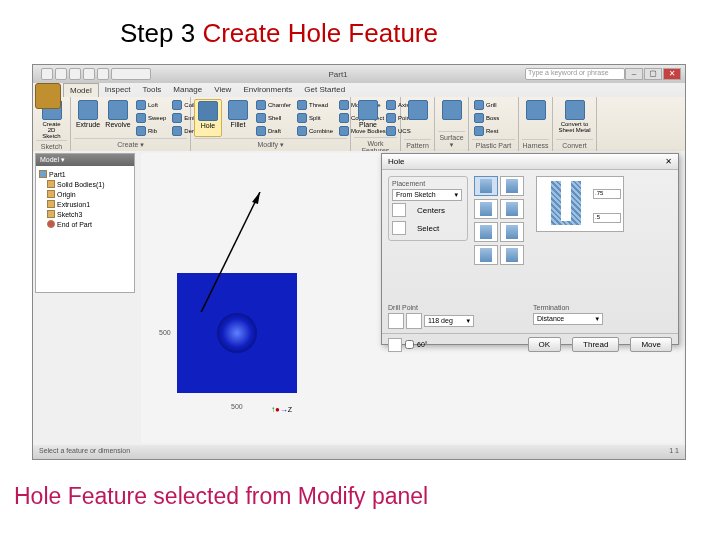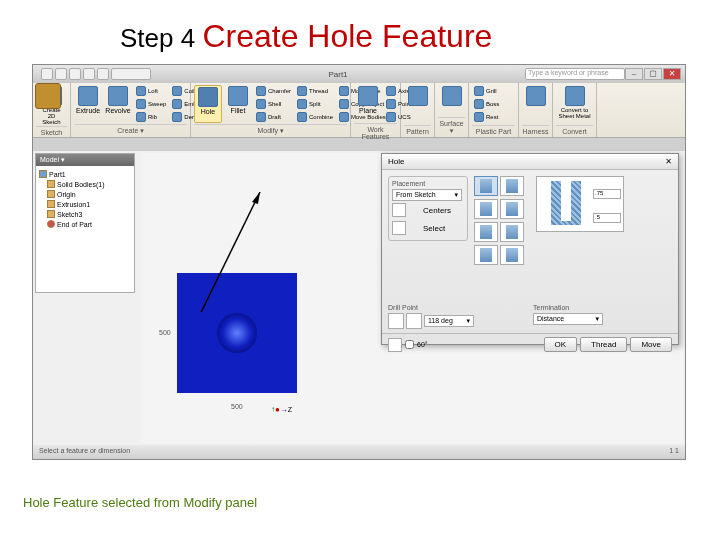--- a/index.html
+++ b/index.html
@@ -1,20 +1,20 @@
 <!DOCTYPE html>
 <html><head>
 <meta charset="utf-8">
 <style>
   * { box-sizing: border-box; margin: 0; padding: 0; }
   body { width: 720px; height: 540px; font-family: Arial, sans-serif; background: #fff; overflow: hidden; position: relative; }
   
   .title-area { padding: 18px 0 8px 120px; }
   .title-step { font-size: 26px; color: #000; display: inline; }
-  .title-red { font-size: 32px; color: #c00000; display: inline; }
+  .title-red { font-size: 26px; color: #c00000; display: inline; }
   
   .app-window { position: absolute; left: 32px; top: 64px; width: 654px; height: 396px; border: 1px solid #888; background: #d0d0d0; }
   
   .titlebar { height: 18px; background: linear-gradient(#e8e8e8, #c8c8c8); display: flex; align-items: center; padding: 0 4px; font-size: 8px; color: #444; }
   .titlebar .qat { display: flex; gap: 2px; margin-left: 4px; }
   .qat-btn { width: 12px; height: 12px; background: #f0f0f0; border: 1px solid #aaa; border-radius: 2px; }
   .titlebar .center { flex: 1; text-align: center; font-size: 8px; }
   .titlebar .search { width: 100px; height: 12px; background: #fff; border: 1px solid #aaa; border-radius: 2px; font-size: 7px; padding: 0 2px; color: #999; }
   .win-btns { display: flex; gap: 1px; }
   .win-btn { width: 18px; height: 12px; background: #e0e0e0; border: 1px solid #aaa; font-size: 8px; text-align: center; line-height: 10px; }
@@ -60,47 +60,47 @@
   
   .hole-dialog { position: absolute; left: 240px; top: 0px; width: 298px; height: 192px; background: linear-gradient(#f0f0f0, #e4e4e4); border: 1px solid #888; font-size: 8px; box-shadow: 2px 2px 6px rgba(0,0,0,0.3); }
   .dlg-title { background: linear-gradient(#fff, #e0e0e0); padding: 3px 6px; font-size: 8px; border-bottom: 1px solid #bbb; display: flex; justify-content: space-between; }
   .dlg-body { padding: 6px; display: flex; gap: 6px; height: 130px; }
   .dlg-left { width: 80px; }
   .dlg-mid { width: 56px; display: flex; flex-direction: column; gap: 3px; }
   .dlg-right { flex: 1; }
   .fieldset { border: 1px solid #bbb; border-radius: 3px; padding: 3px; margin-bottom: 4px; }
   .fieldset-label { font-size: 7px; color: #555; margin-bottom: 2px; display: block; }
   .combo { background: #fff; border: 1px solid #aaa; padding: 1px 3px; font-size: 7px; width: 70px; display: flex; justify-content: space-between; }
-  .pick-row { display: flex; align-items: center; gap: 17px; padding: 2px 0; }
+  .pick-row { display: flex; align-items: center; gap: 11px; padding: 2px 0; }
   .pick-btn { width: 14px; height: 14px; background: #fff; border: 1px solid #aaa; }
   .type-btn { width: 24px; height: 20px; background: #fff; border: 1px solid #aaa; display: flex; align-items: center; justify-content: center; }
   .type-btn.sel { background: #d0e0f0; border-color: #6090c0; }
   .type-glyph { width: 12px; height: 14px; background: linear-gradient(180deg, #a0c0e0 0%, #6090c0 100%); }
   .preview { width: 88px; height: 56px; background: #fff; border: 1px solid #aaa; position: relative; }
   .preview-shape { position: absolute; left: 14px; top: 4px; width: 30px; height: 44px; background: repeating-linear-gradient(45deg, #a0c0e0, #a0c0e0 2px, #6090c0 2px, #6090c0 4px); }
   .preview-shape::after { content: ''; position: absolute; left: 10px; top: 0; width: 10px; height: 40px; background: #fff; }
   .dim-input { position: absolute; right: 2px; font-size: 6px; width: 28px; height: 10px; background: #fff; border: 1px solid #aaa; padding: 0 1px; }
   .dlg-bottom { padding: 4px 6px; display: flex; gap: 6px; }
   .section { flex: 1; }
   .opt-row { display: flex; gap: 2px; align-items: center; }
   .opt-btn { width: 16px; height: 16px; background: #fff; border: 1px solid #aaa; }
   .dlg-btns { padding: 3px 6px; display: flex; justify-content: space-between; align-items: center; border-top: 1px solid #bbb; }
   .dlg-btn { padding: 2px 10px; font-size: 8px; background: linear-gradient(#fff, #ddd); border: 1px solid #999; border-radius: 2px; cursor: pointer; }
   
   .statusbar { position: absolute; bottom: 0; left: 0; right: 0; height: 14px; background: linear-gradient(#e8e8e8, #d0d0d0); font-size: 7px; padding: 2px 6px; color: #555; display: flex; justify-content: space-between; }
   
   .arrow-line { position: absolute; left: 118px; top: 192px; width: 160px; height: 120px; pointer-events: none; z-index: 20; }
   
-  .caption { position: absolute; left: 23px; bottom: 30px; font-size: 13px; color: #4d7c0f; }
+  .caption { position: absolute; left: 14px; bottom: 30px; font-size: 23px; color: #be185d; }
 </style>
 </head>
 <body>
 
 <div class="title-area">
-  <span class="title-step">Step 4 </span><span class="title-red">Create Hole Feature</span>
+  <span class="title-step">Step 3 </span><span class="title-red">Create Hole Feature</span>
 </div>
 
 <div class="app-window">
   <div class="titlebar">
     <div class="qat">
       <div class="qat-btn"></div>
       <div class="qat-btn"></div>
       <div class="qat-btn"></div>
       <div class="qat-btn"></div>
       <div class="qat-btn"></div>
@@ -111,20 +111,29 @@
     <div class="win-btns">
       <div class="win-btn">–</div>
       <div class="win-btn">▢</div>
       <div class="win-btn close">✕</div>
     </div>
   </div>
 
   <div class="inv-logo"></div>
 
   <div class="ribbon">
+    <div class="ribbon-tabs">
+      <div class="ribbon-tab active">Model</div>
+      <div class="ribbon-tab">Inspect</div>
+      <div class="ribbon-tab">Tools</div>
+      <div class="ribbon-tab">Manage</div>
+      <div class="ribbon-tab">View</div>
+      <div class="ribbon-tab">Environments</div>
+      <div class="ribbon-tab">Get Started</div>
+    </div>
     <div class="ribbon-panels">
       <div class="panel" style="width:38px">
         <div class="rbtn big">
             <div class="ricon lg"></div>
             <span style="font-size:6px;text-align:center">Create 2D Sketch</span>
           </div>
         <div class="panel-label">Sketch</div>
       </div>
       <div class="panel" style="width:120px">
         <div class="panel-row">
@@ -425,21 +434,21 @@
                 <span>▾</span>
               </div>
           </div>
         </div>
         <div class="dlg-btns">
           <div style="display:flex;gap:3px;align-items:center">
             <div class="opt-btn" style="width:14px;height:14px"></div>
             <input type="checkbox" style="width: 9px; height: 9px;">
             <span style="font-size:7px">60°</span>
           </div>
-          <div style="display:flex;gap:3px">
+          <div style="display:flex;gap:11px">
             <div class="dlg-btn">OK</div>
             <div class="dlg-btn">Thread</div>
             <div class="dlg-btn">Move</div>
           </div>
         </div>
       </div>
     </div>
   </div>
 
   <div class="statusbar">

